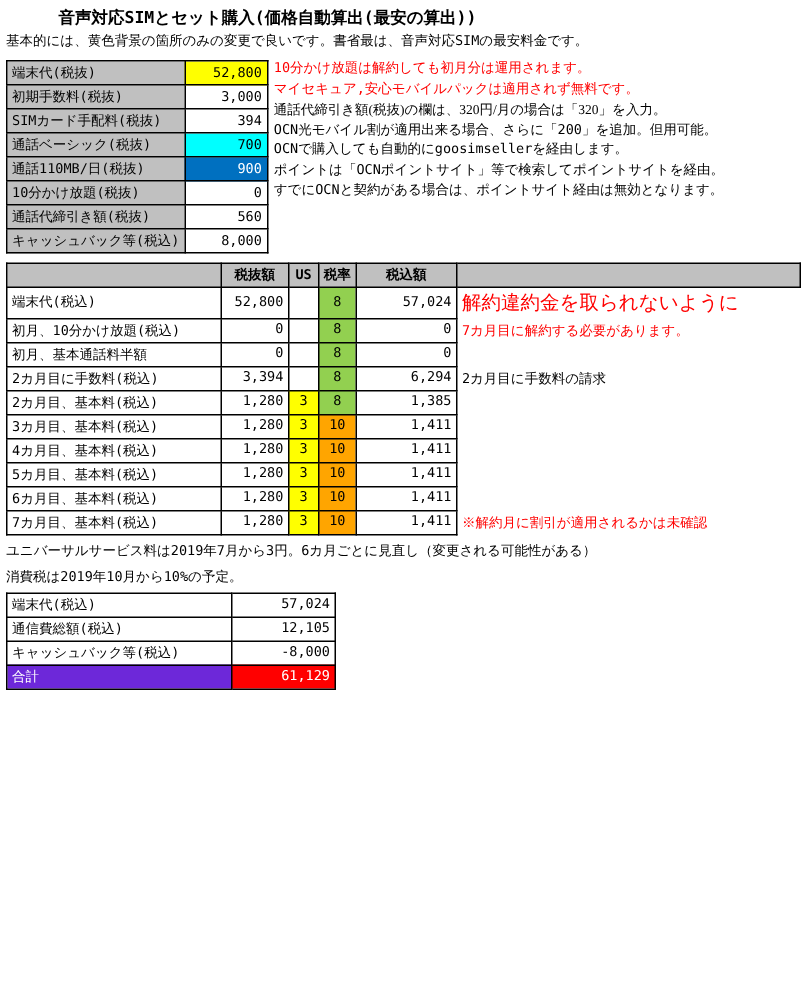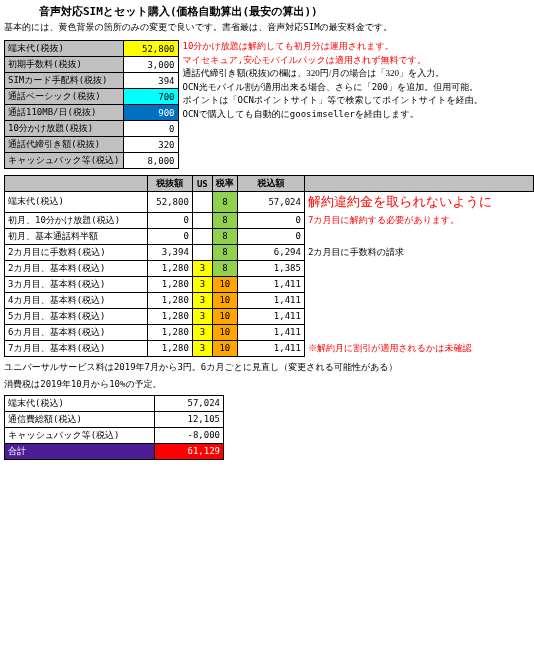--- a/index.html
+++ b/index.html
@@ -108,38 +108,39 @@
             <tr>
     <td class="label-cell">通話110MB/日(税抜)</td>
     <td class="value-cell" style="background:#0070c0;color:#fff">900</td>
   </tr>
             <tr>
     <td class="label-cell">10分かけ放題(税抜)</td>
     <td class="value-cell" style="background:;color:">0</td>
   </tr>
             <tr>
     <td class="label-cell">通話代締引き額(税抜)</td>
-    <td class="value-cell" style="background:;color:">320</td>
+    <td class="value-cell" style="background:;color:">560</td>
   </tr>
             <tr>
     <td class="label-cell">キャッシュバック等(税込)</td>
     <td class="value-cell" style="background:;color:">8,000</td>
   </tr>
           </tbody>
       </table>
     </div>
 
     <div class="right-panel">
       <div id="notices-container">
           <div style="color: red; font-size: 9px; line-height: 1.5;">10分かけ放題は解約しても初月分は運用されます。</div>
           <div style="color: red; font-size: 9px; line-height: 1.5;">マイセキュア,安心モバイルパックは適用されず無料です。</div>
           <div style="color: rgb(0, 0, 0); font-size: 9px; line-height: 1.5; font-family: Liberation Serif, serif;">通話代締引き額(税抜)の欄は、320円/月の場合は「320」を入力。</div>
           <div style="color: rgb(0, 0, 0); font-size: 9px; line-height: 1.5;">OCN光モバイル割が適用出来る場合、さらに「200」を追加。但用可能。</div>
+          <div style="color: rgb(0, 0, 0); font-size: 9px; line-height: 1.5;">OCNで購入しても自動的にgoosimsellerを経由します。</div>
           <div style="color: rgb(0, 0, 0); font-size: 9px; line-height: 1.5;">ポイントは「OCNポイントサイト」等で検索してポイントサイトを経由。</div>
-          <div style="color: rgb(0, 0, 0); font-size: 9px; line-height: 1.5;">OCNで購入しても自動的にgoosimsellerを経由します。</div>
+          <div style="color: rgb(0, 0, 0); font-size: 9px; line-height: 1.5;">すでにOCNと契約がある場合は、ポイントサイト経由は無効となります。</div>
         </div>
     </div>
   </div>
 
   <table class="detail-table" style="width:530px;">
     <thead>
       <tr>
         <th class="col-label"></th>
         <th class="col-zei">税抜額</th>
         <th class="col-us">US</th>
@@ -243,19 +244,19 @@
   </tr>
         <tr>
     <td style="min-width:130px;">通信費総額(税込)</td>
     <td style="min-width:60px;text-align:right;">12,105</td>
   </tr>
         <tr>
     <td style="min-width:130px;">キャッシュバック等(税込)</td>
     <td style="min-width:60px;text-align:right;">-8,000</td>
   </tr>
         <tr>
-    <td style="min-width:130px;background:#4c1d95;color:#fff;">合計</td>
+    <td style="min-width:130px;background:#6d28d9;color:#fff;">合計</td>
     <td style="min-width:60px;text-align:right;background:#ff0000;color:#fff;">61,129</td>
   </tr>
       </tbody>
   </table>
 
 </div>
 
 </body></html>

